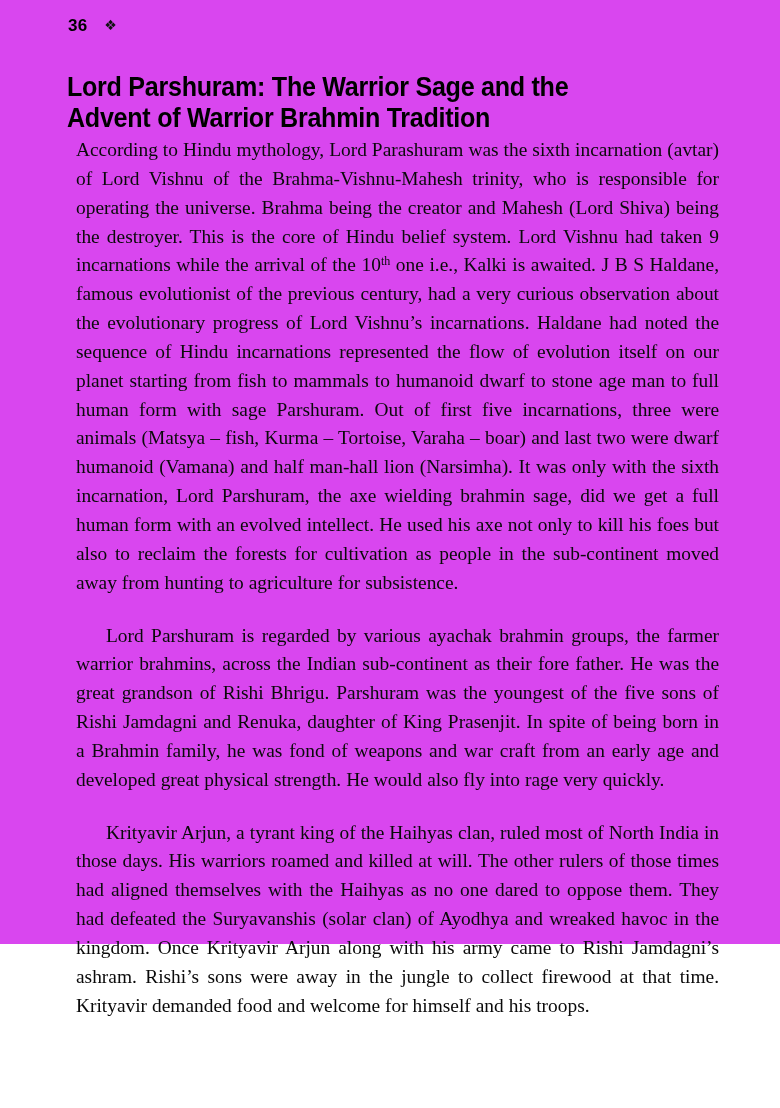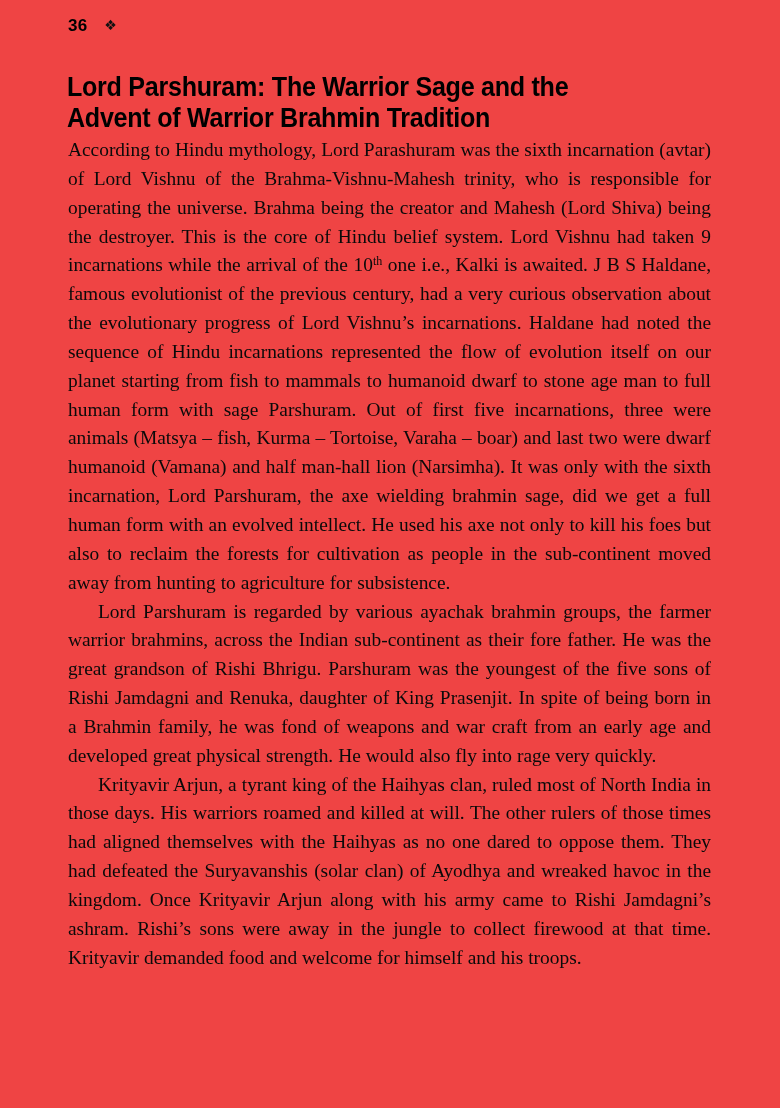--- a/index.html
+++ b/index.html
@@ -16,22 +16,22 @@
     font-family: "Liberation Serif", "DejaVu Serif", serif;
     color: #000000;
     -webkit-font-smoothing: antialiased;
   }
 
   .page {
     position: absolute;
     left: 0;
     top: 0;
     width: 780px;
-    height: 1108px;
-    background: #ef4444;
+    height: 944px;
+    background: #d946ef;
   }
 
   
   .running-head {
     position: absolute;
     left: 68px;
     top: 16px;
     width: 644px;
     height: 26px;
     display: flex;
@@ -79,37 +79,37 @@
     transform-origin: left top;
   }
   .chapter-heading .hl {
     display: block;
     white-space: nowrap;
   }
 
   
   .body-text {
     position: absolute;
-    left: 68px;
+    left: 76px;
     top: 136px;
     width: 643px;
   }
   p.para {
     margin: 0;
     font-size: 19.4px;
     line-height: 28.85px;
     text-align: justify;
     text-justify: inter-word;
     word-spacing: 0.1px;
     color: #0a0a0a;
     hyphens: none;
   }
   p.para.indent {
     text-indent: 30px;
-    margin-top: 0;
+    margin-top: 24px;
   }
   p.para.lastline-flush {
     text-align-last: left;
   }
   sup.ord {
     font-size: 0.62em;
     vertical-align: 0.52em;
     line-height: 0;
   }
 </style>

